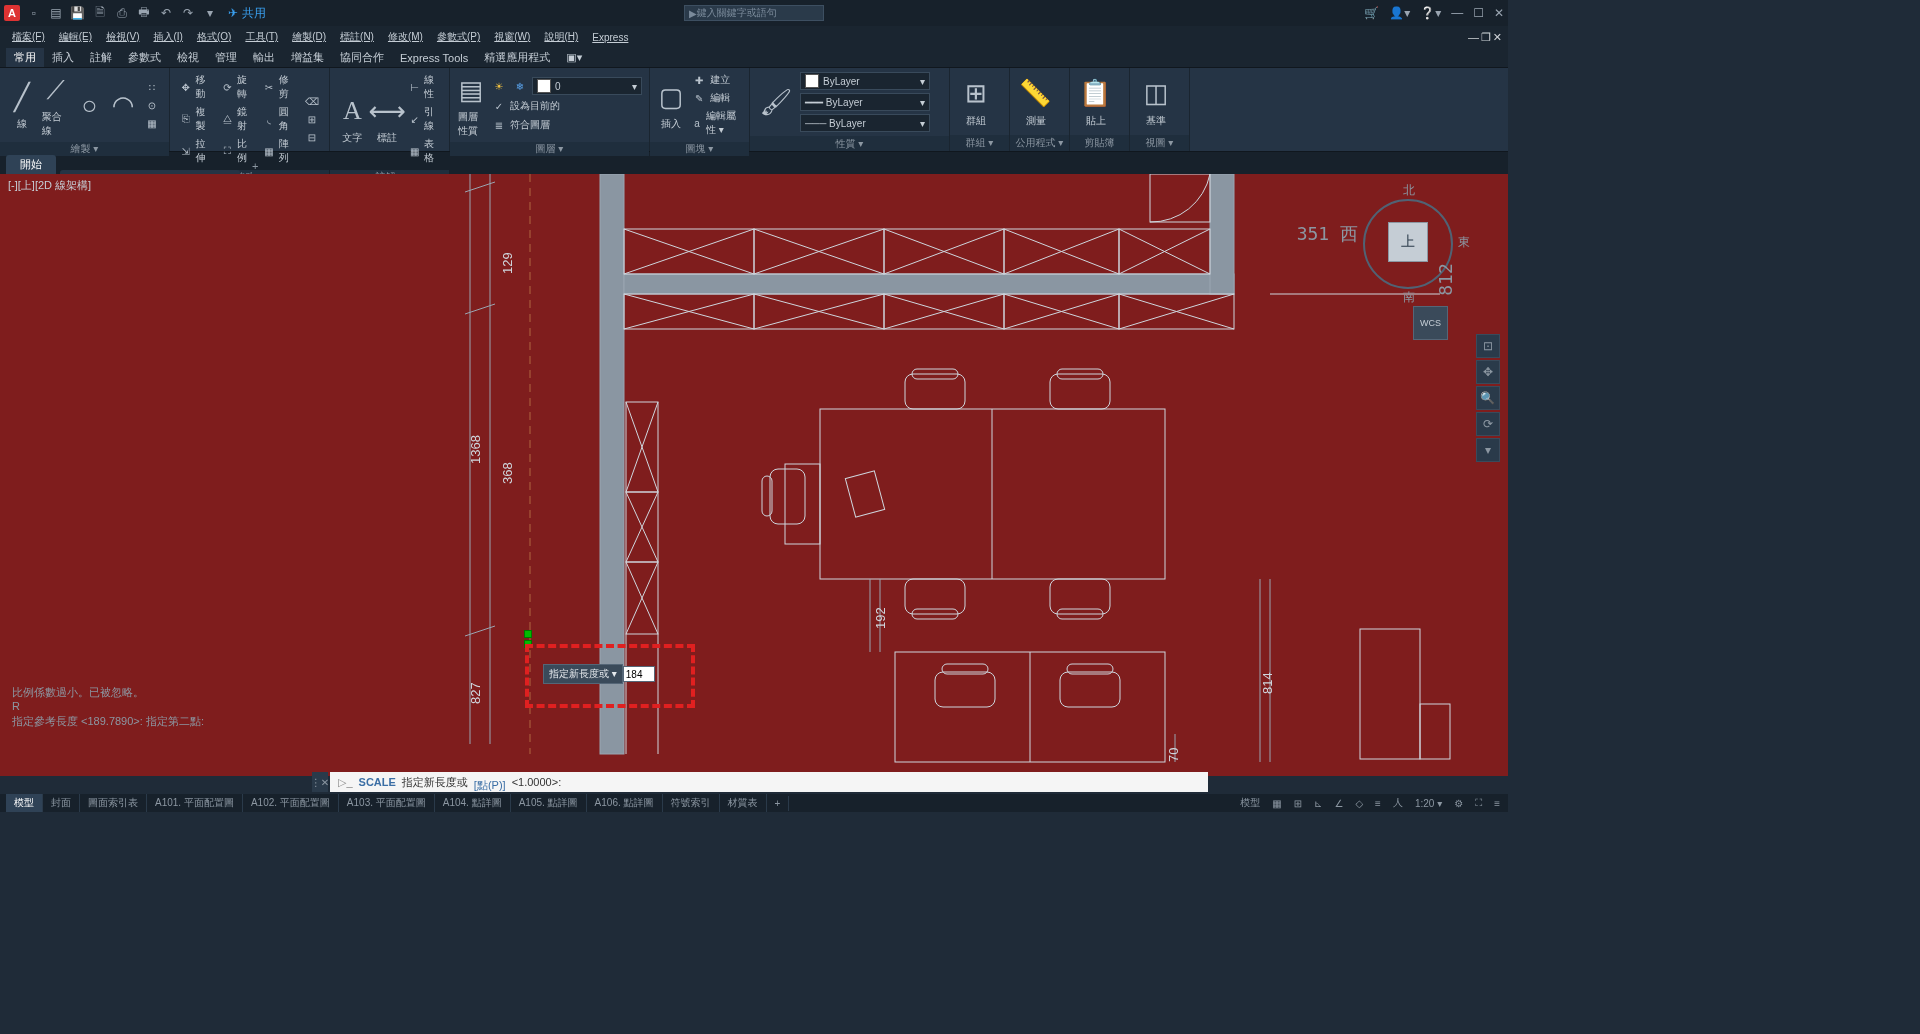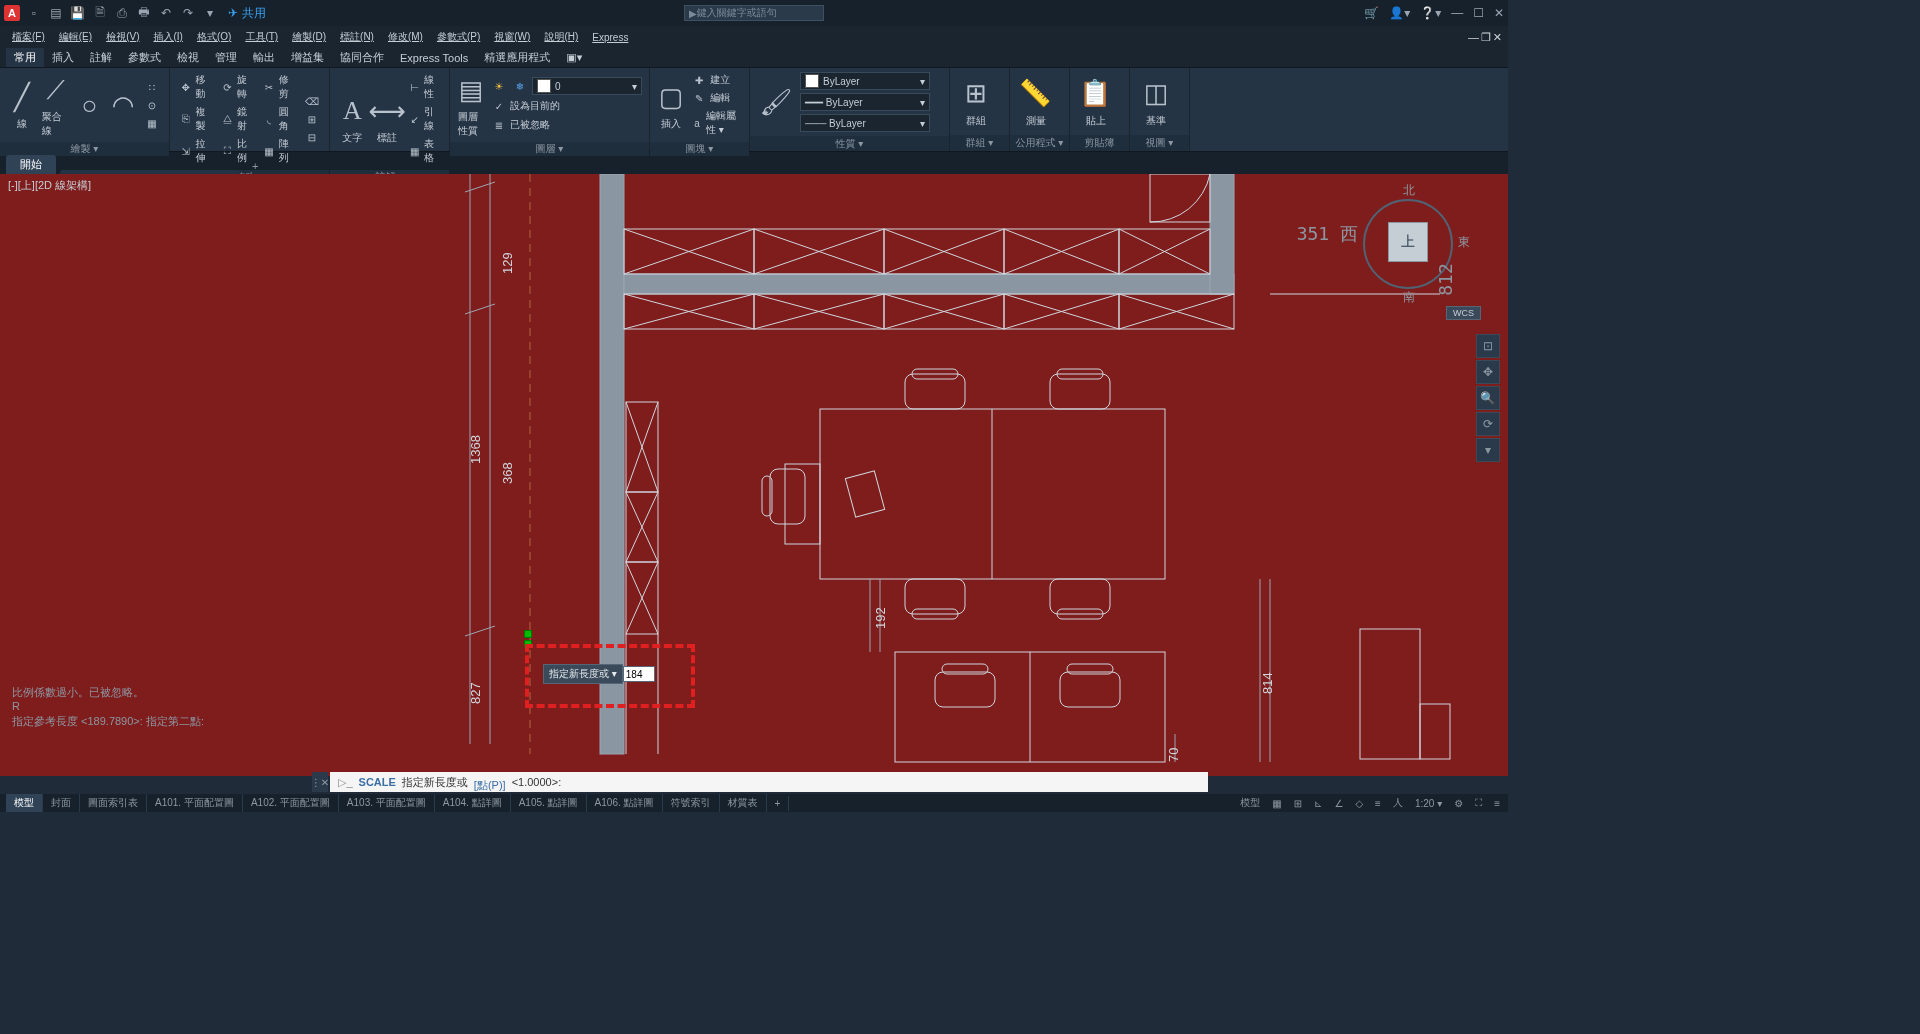--- a/index.html
+++ b/index.html
@@ -40,21 +40,21 @@
 .viewcube{position:absolute;right:40px;top:10px;width:120px;height:120px;}
 .viewcube .ring{position:absolute;left:15px;top:15px;width:90px;height:90px;border:2px solid #506274;border-radius:50%;}
 .viewcube .cube{position:absolute;left:40px;top:38px;width:40px;height:40px;background:#c5cdd5;border:1px solid #8c97a2;display:flex;align-items:center;justify-content:center;color:#2a3a4a;font-size:14px;}
 .viewcube .dir{position:absolute;font-size:12px;color:#8c97a2;}
 .viewcube .dir.n{left:55px;top:-2px;}
 .viewcube .dir.s{left:55px;bottom:-2px;}
 .viewcube .dir.e{right:-2px;top:50px;}
 .axis-num{position:absolute;font-size:18px;color:#8c97a2;font-family:monospace;}
 .navbar-side{position:absolute;right:8px;top:160px;width:24px;display:flex;flex-direction:column;gap:2px;}
 .navbar-side .nb{width:24px;height:24px;background:#2a3a4a;border:1px solid #394a5b;display:flex;align-items:center;justify-content:center;color:#8c97a2;font-size:12px;}
-.wcs-badge{position:absolute;right:27px;top:132px;background:#3a4a5a;color:#c5cdd5;font-size:9px;padding:1px 6px;border:1px solid #556677;}
+.wcs-badge{position:absolute;right:60px;top:132px;background:#3a4a5a;color:#c5cdd5;font-size:9px;padding:11px 6px;border:1px solid #556677;}
 .dynamic-input{position:absolute;left:525px;top:470px;width:170px;height:64px;border:4px dashed #e02020;pointer-events:none;}
 .dyn-inner{position:absolute;left:543px;top:490px;display:flex;align-items:center;gap:0;}
 .dyn-label{background:#3a4a5a;color:#e5e9ed;font-size:10px;padding:2px 5px;border:1px solid #556677;}
 .dyn-field{width:32px;height:16px;background:#fff;color:#000;font-size:10px;border:1px solid #556677;padding:0 2px;display:flex;align-items:center;}
 .hist{position:absolute;left:12px;bottom:48px;font-size:11px;color:#8c97a2;line-height:1.3;}
 .cmdline{position:absolute;left:330px;right:300px;bottom:20px;height:20px;background:#f5f5f5;display:flex;align-items:center;padding:0 8px;color:#333;font-size:11px;gap:6px;}
 .cmdline .handle{position:absolute;left:-18px;width:16px;height:20px;background:#2a3a4a;color:#8c97a2;display:flex;align-items:center;justify-content:center;font-size:10px;}
 .cmdline .cmd-icon{color:#888;}
 .cmdline .cmd-active{color:#3a6ea5;font-weight:bold;}
 .cmdline .cmd-opt{color:#3a6ea5;margin-top:7px;}
@@ -276,21 +276,21 @@
               </span>
               <span>▾</span>
             </div>
         </div>
         <div class="rowbtn">
             <div class="ic">✓</div>
             <span>設為目前的</span>
           </div>
         <div class="rowbtn">
             <div class="ic">≣</div>
-            <span>已被忽略</span>
+            <span>符合圖層</span>
           </div>
       </div>
     </div>
     <div class="panel-title">圖層 ▾</div>
   </div>
 
   <div class="panel" style="width:100px">
     <div class="panel-body">
       <div class="pbtn">
           <div class="ic big">▢</div>

